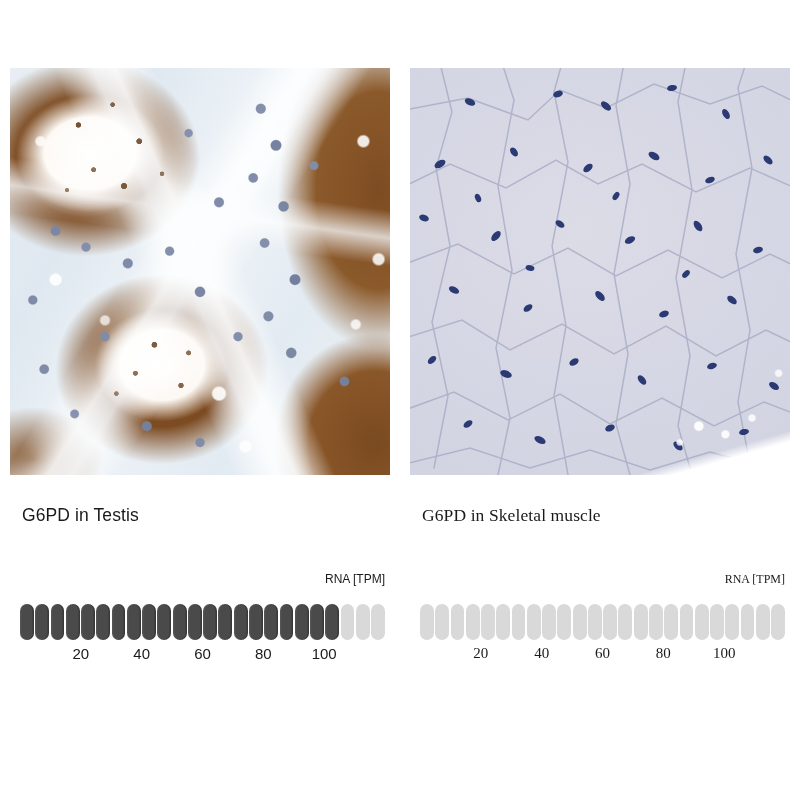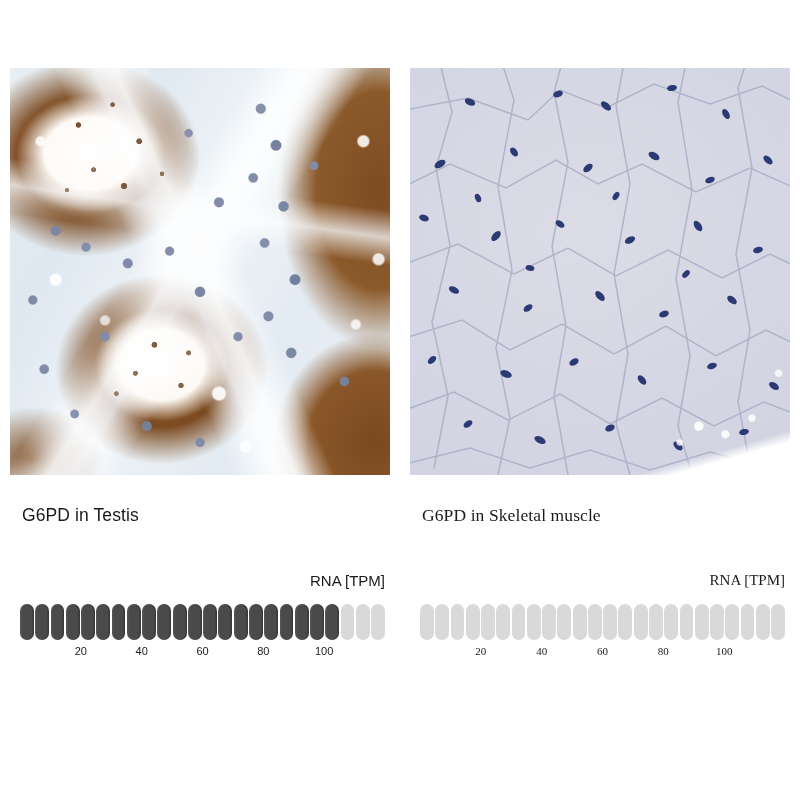--- a/index.html
+++ b/index.html
@@ -163,21 +163,21 @@
     color: #1a1a1a;
     letter-spacing: .1px;
     white-space: nowrap;
   }
 
   
   .rna-label {
     position: absolute;
     top: 572px;
     right: 15px;
-    font-size: 15px;
+    font-size: 12px;
     color: #1a1a1a;
     white-space: nowrap;
   }
   .gauge {
     position: absolute;
     left: 20px;
     top: 604px;
     width: 365px;
     height: 36px;
     display: flex;
@@ -196,21 +196,21 @@
     position: absolute;
     left: 20px;
     top: 645px;
     width: 365px;
     height: 24px;
   }
   .tick {
     position: absolute;
     top: 0;
     transform: translateX(-50%);
-    font-size: 11px;
+    font-size: 15px;
     color: #1a1a1a;
     white-space: nowrap;
   }
 </style>
 </head>
 <body>
 
 <div class="page">
 
   <div class="panel panel-left">

